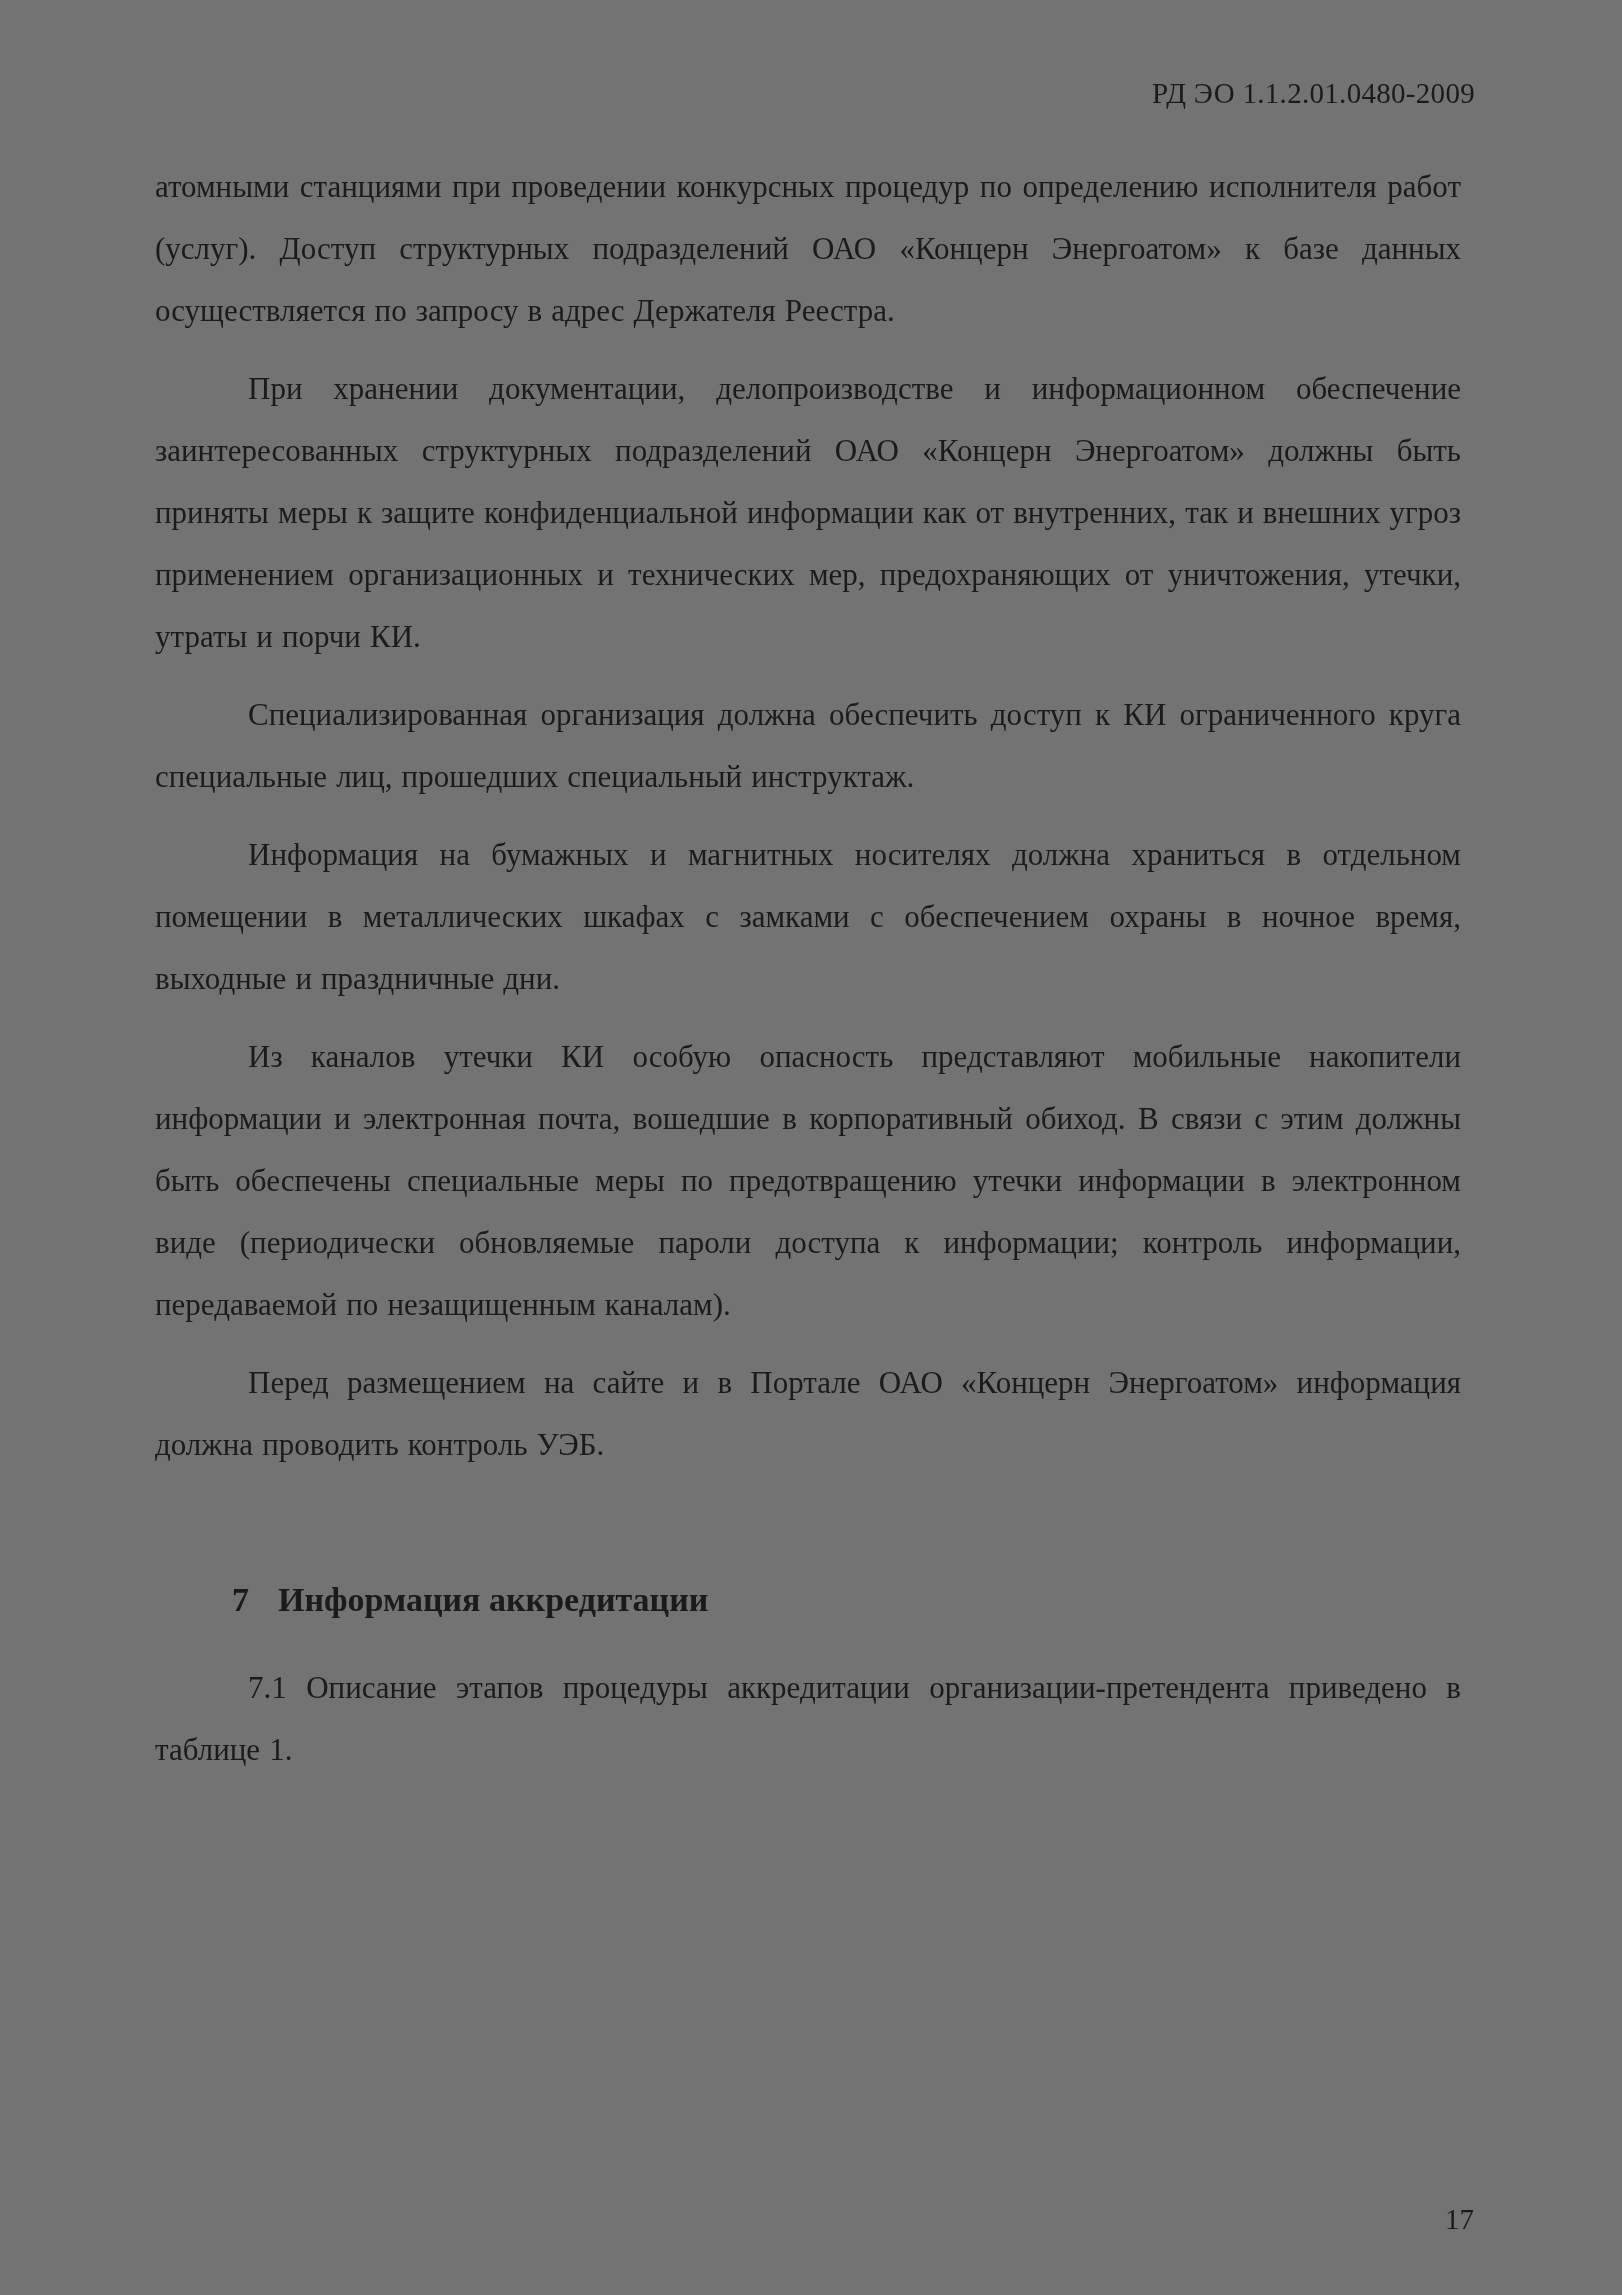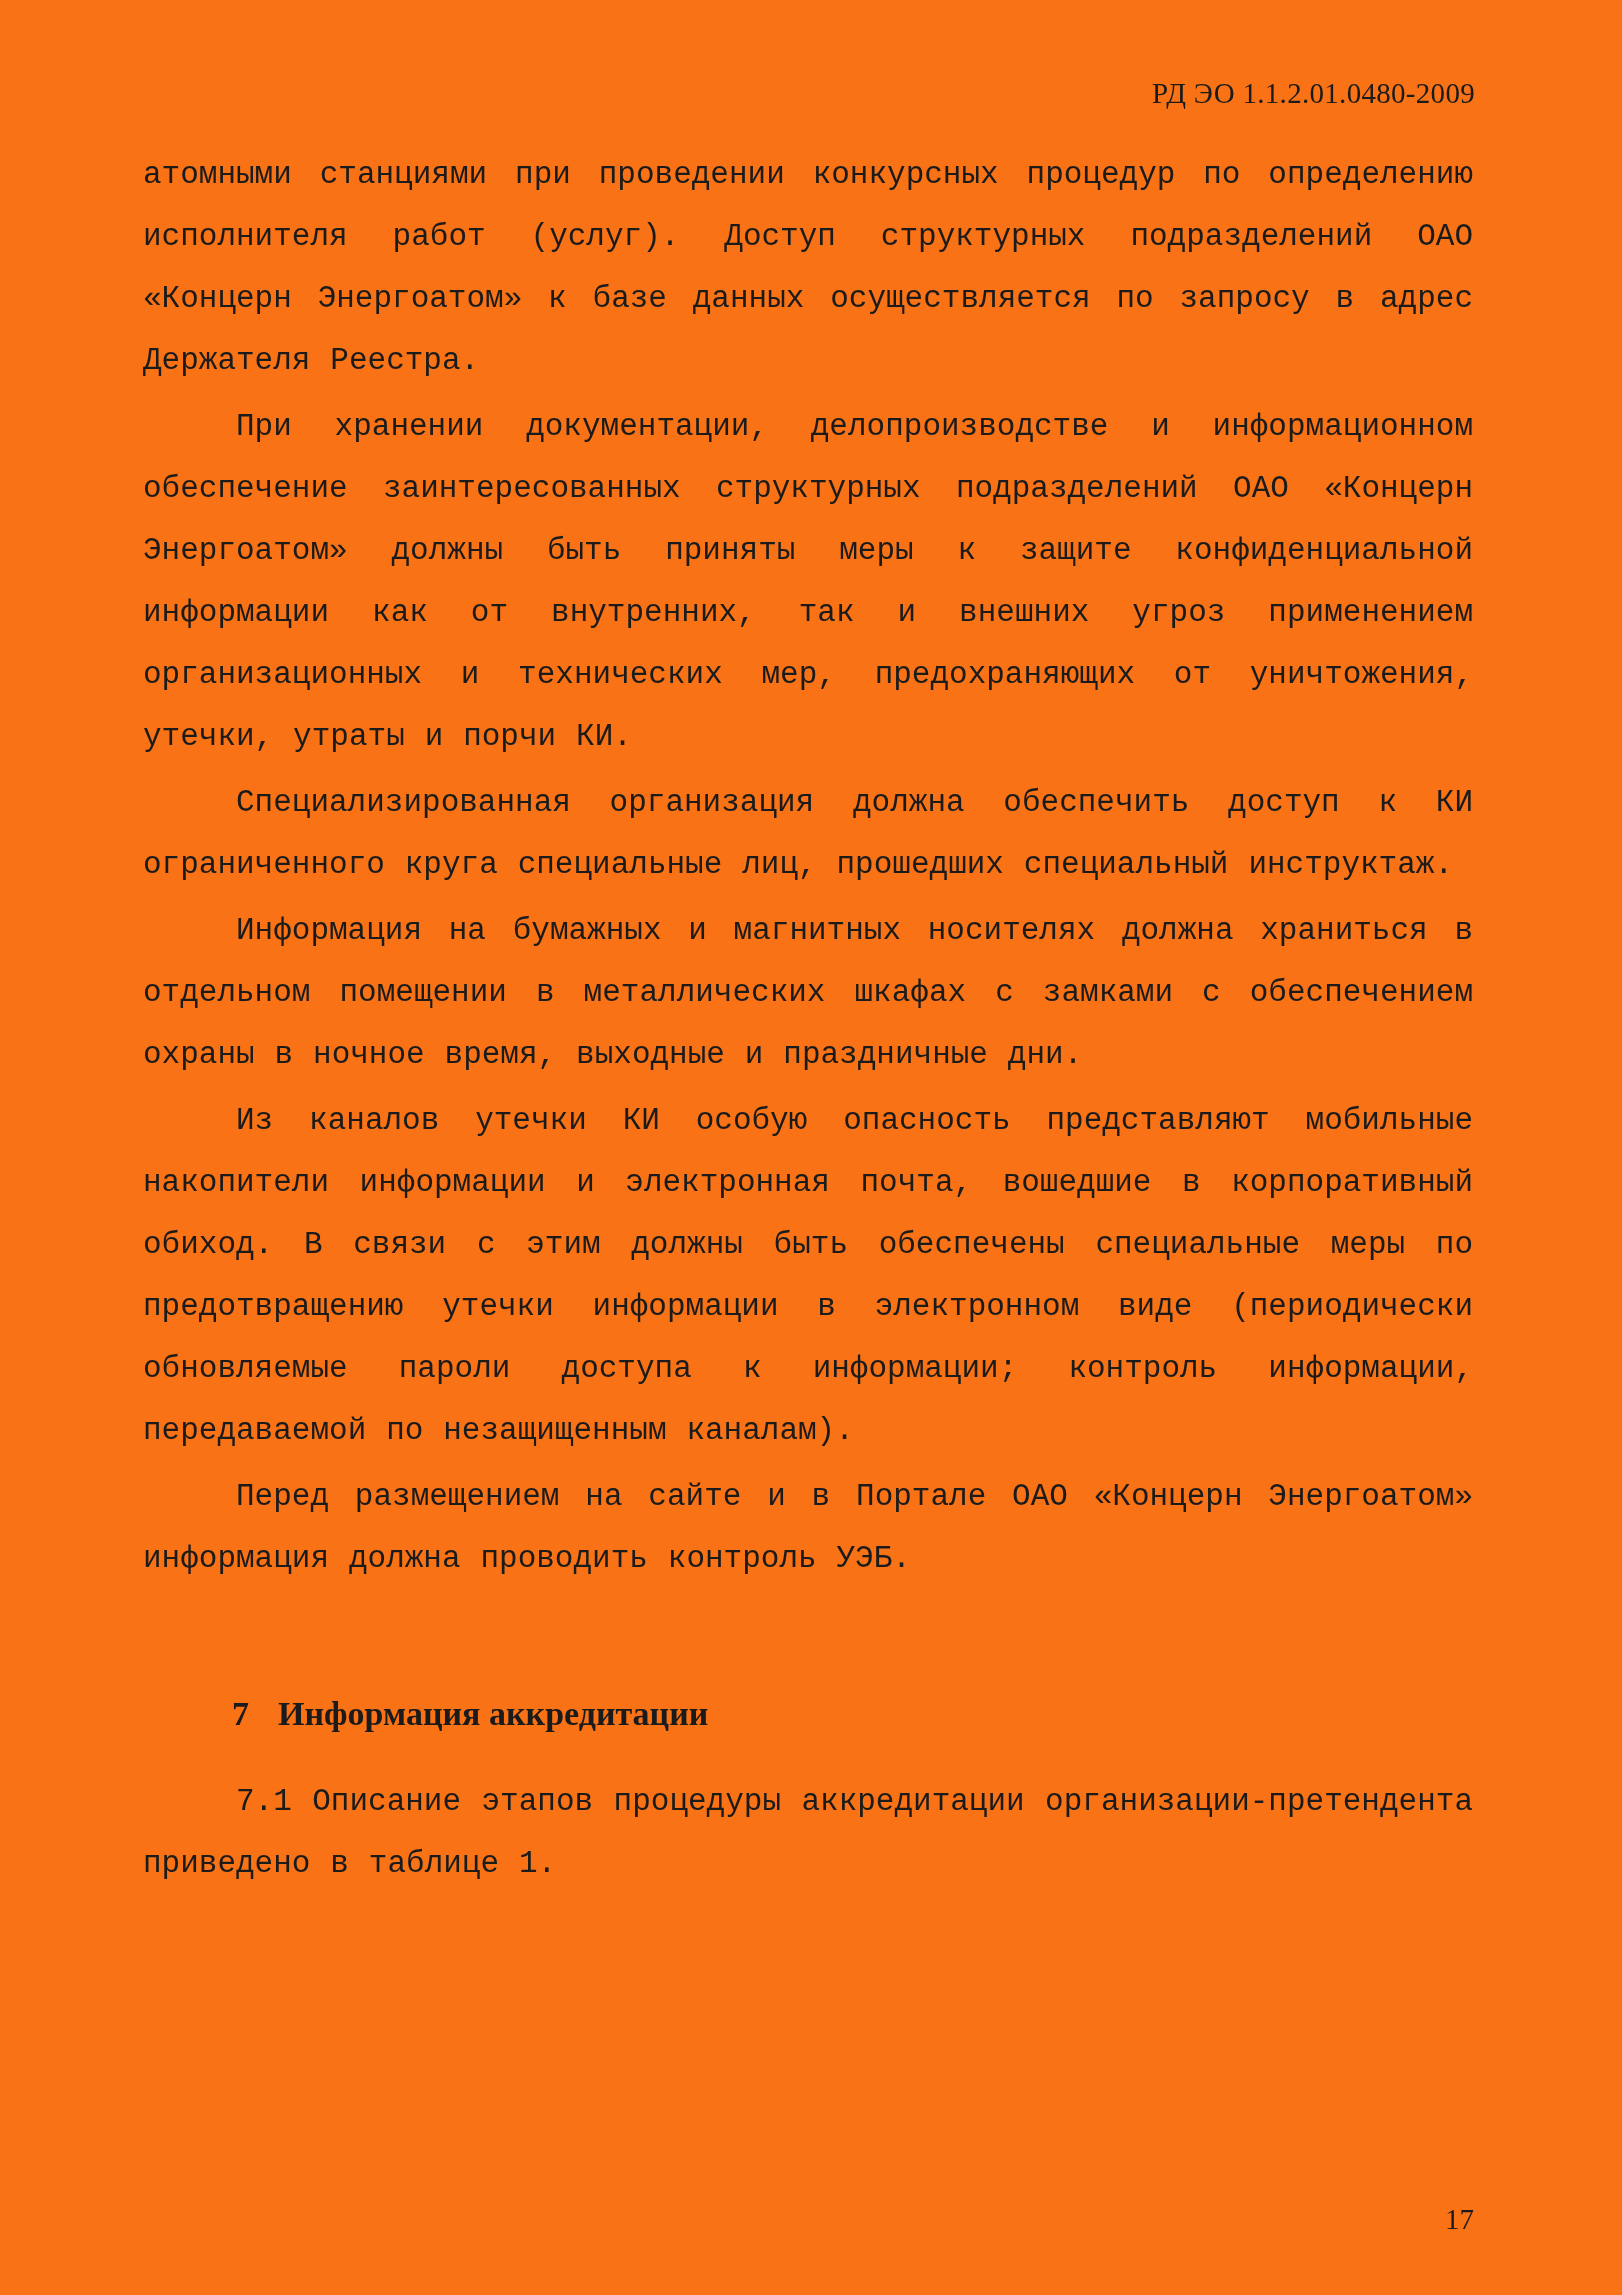--- a/index.html
+++ b/index.html
@@ -5,21 +5,21 @@
   html, body {
     margin: 0;
     padding: 0;
     background: #e8e8e8;
   }
   .page {
     position: relative;
     width: 1622px;
     height: 2295px;
     margin: 0 auto;
-    background: #f97316;
+    background: #737373;
     font-family: "Liberation Serif", "DejaVu Serif", serif;
     color: #1b1b1b;
     overflow: hidden;
   }
   .doc-header {
     position: absolute;
     top: 76px;
     left: 139px;
     right: 147px;
     text-align: right;
@@ -30,25 +30,24 @@
   .content {
     position: absolute;
     top: 140px;
     left: 139px;
     width: 1338px;
     font-size: 31px;
     line-height: 62px;
     text-align: justify;
   }
   .content p {
-    margin: 4px;
+    margin: 16px;
     padding: 0;
     text-indent: 93px;
     word-spacing: 1.3px;
-    font-family: Liberation Mono, monospace;
   }
   .content p.no-indent {
     text-indent: 0;
   }
   .section-heading {
     margin-top: 93px;
     margin-bottom: 26px;
     padding-left: 93px;
     font-weight: bold;
     font-size: 34px;

